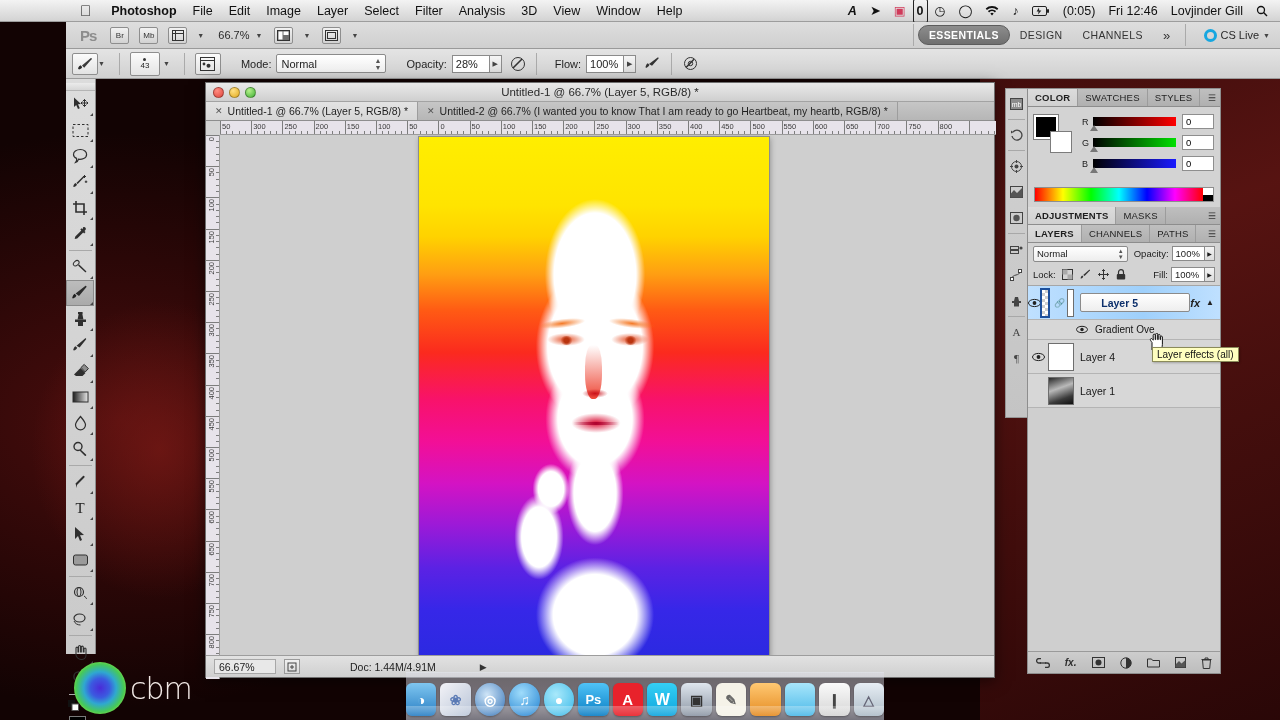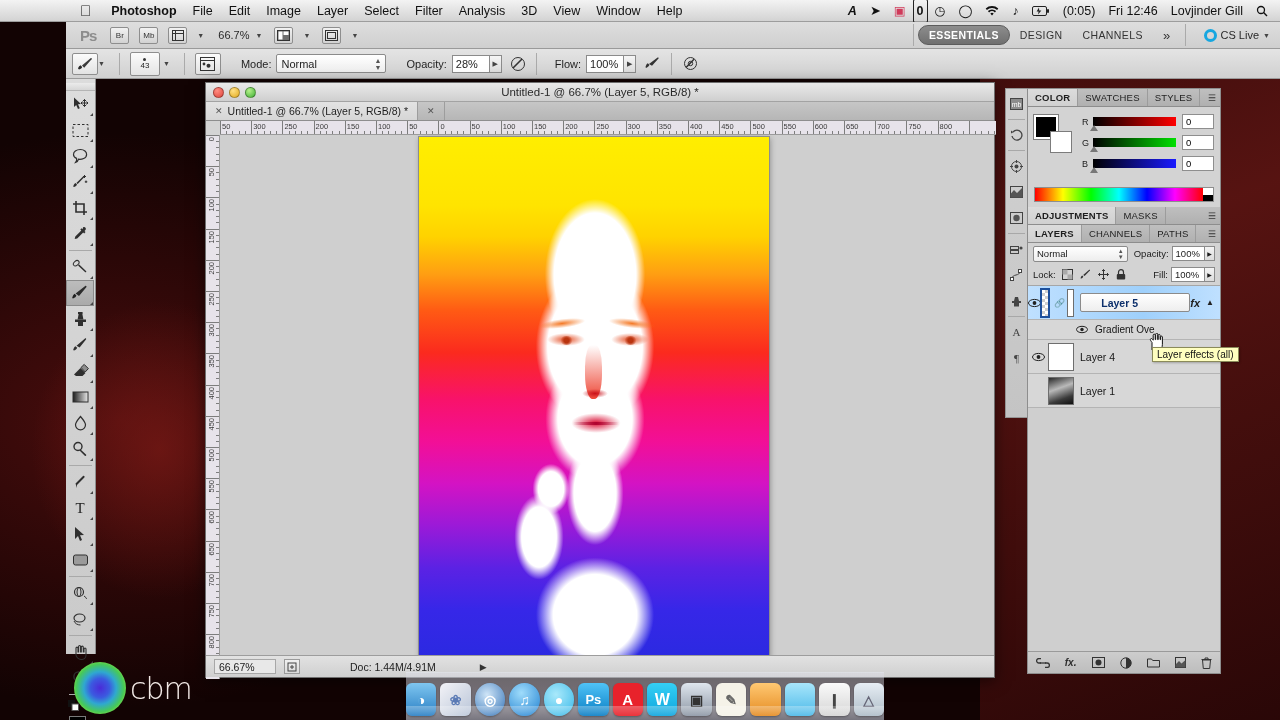--- a/index.html
+++ b/index.html
@@ -775,20 +775,21 @@
       <span class="doctitle">Untitled-1 @ 66.7% (Layer 5, RGB/8) *</span>
     </div>
 
     <div class="tabstrip">
       <div class="dtab active">
         <span class="x">✕</span>
         <span>Untitled-1 @ 66.7% (Layer 5, RGB/8) *</span>
       </div>
       <div class="dtab">
         <span class="x">✕</span>
+        <span>Untitled-2 @ 66.7% (I wanted you to know That I am ready to go Heartbeat, my heartb, RGB/8) *</span>
       </div>
     </div>
 
     <div class="rulerH" id="rulerH">
         <i class="rline" style="left: 0px; top: 0px; width: 1px; height: 14px;"></i>
         <span class="rtick" style="left: 2px; top: 1px;">50</span>
         <i class="rline" style="left: 6.24px; bottom: 0px; width: 1px; height: 3px;"></i>
         <i class="rline" style="left: 12.48px; bottom: 0px; width: 1px; height: 3px;"></i>
         <i class="rline" style="left: 18.72px; bottom: 0px; width: 1px; height: 3px;"></i>
         <i class="rline" style="left: 24.96px; bottom: 0px; width: 1px; height: 3px;"></i>

